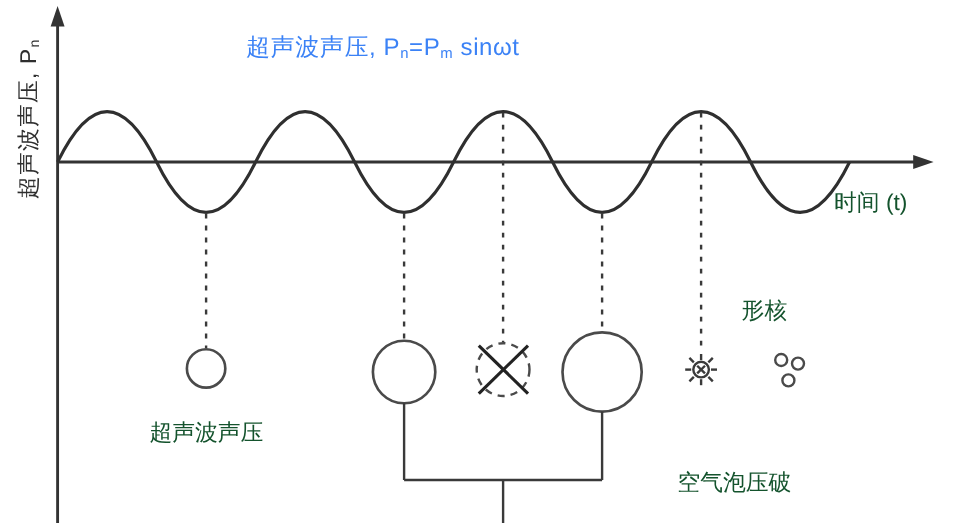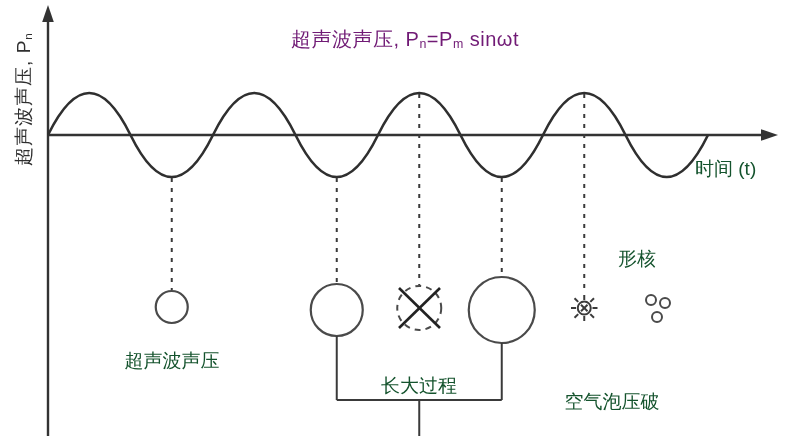--- a/index.html
+++ b/index.html
@@ -28,23 +28,22 @@
     white-space: nowrap;
   }
   .center {
     text-align: center;
   }
   .title {
     position: absolute;
     left: 205px;
     top: 26px;
     width: 400px;
-    text-align: center;
     font-size: 20px;
-    color: #701a75;
+    color: #3b82f6;
     letter-spacing: 0.5px;
   }
   .sub {
     font-size: 0.62em;
     vertical-align: -0.18em;
   }
   .y-label {
     position: absolute;
     left: -76px;
     top: 86px;
@@ -119,17 +118,16 @@
     </g>
   </svg>
 
   <div class="title"><span>超声波声压, P</span><span class="sub">n</span><span>=P</span><span class="sub">m</span><span> sinωt</span></div>
 
   <div class="y-label"><span>超声波声压, P</span><span class="sub">n</span></div>
 
   <div class="lbl" style="left:695px; top:156px;">时间 (t)</div>
 
   <div class="lbl center" style="left:92px; top:348px; width:160px;">超声波声压</div>
-  <div class="lbl center" style="left:339px; top:373px; width:160px;">长大过程</div>
   <div class="lbl center" style="left:532px; top:361px; width:160px;margin-top:28px;">空气泡压破</div>
   <div class="lbl" style="left:618px; top:246px;">形核</div>
 
 </div>
 
 </body></html>

